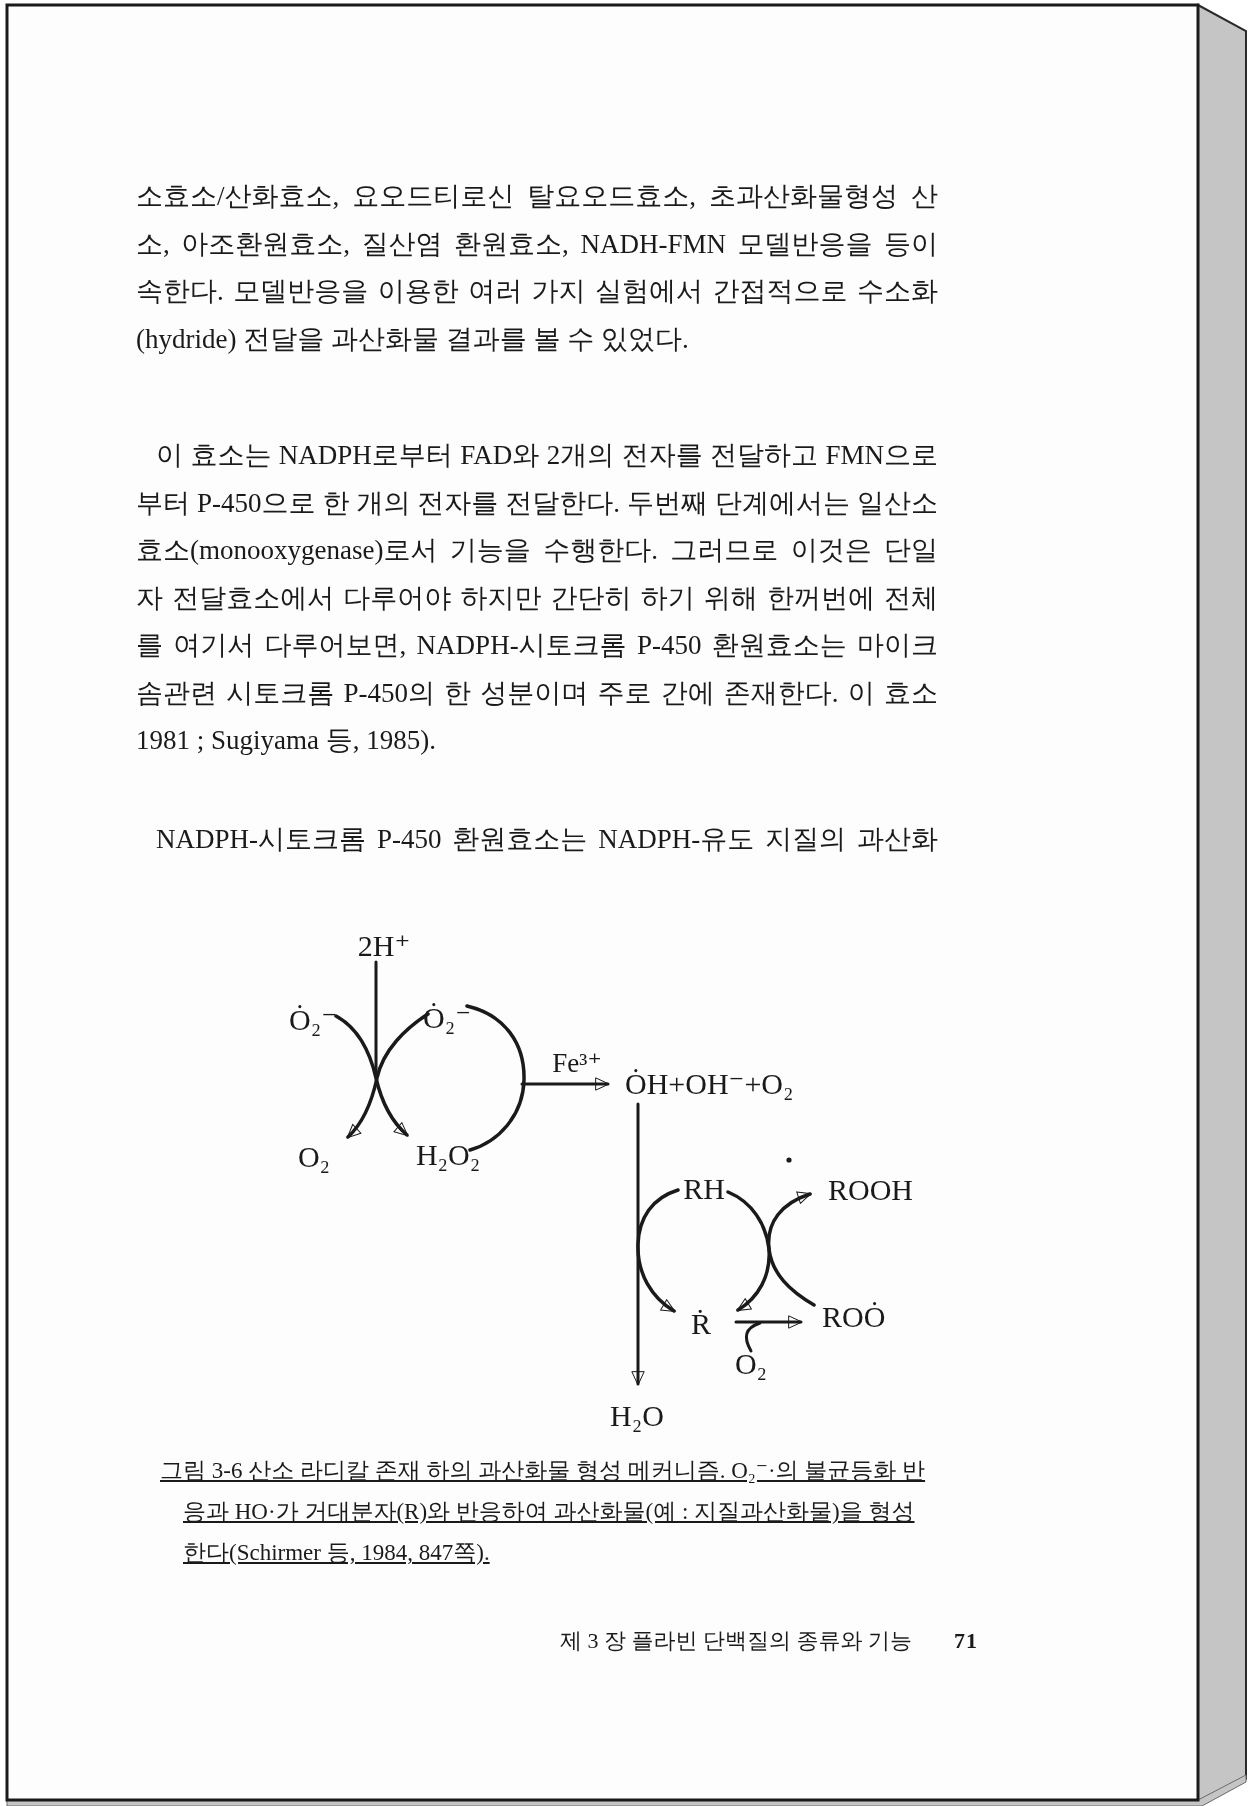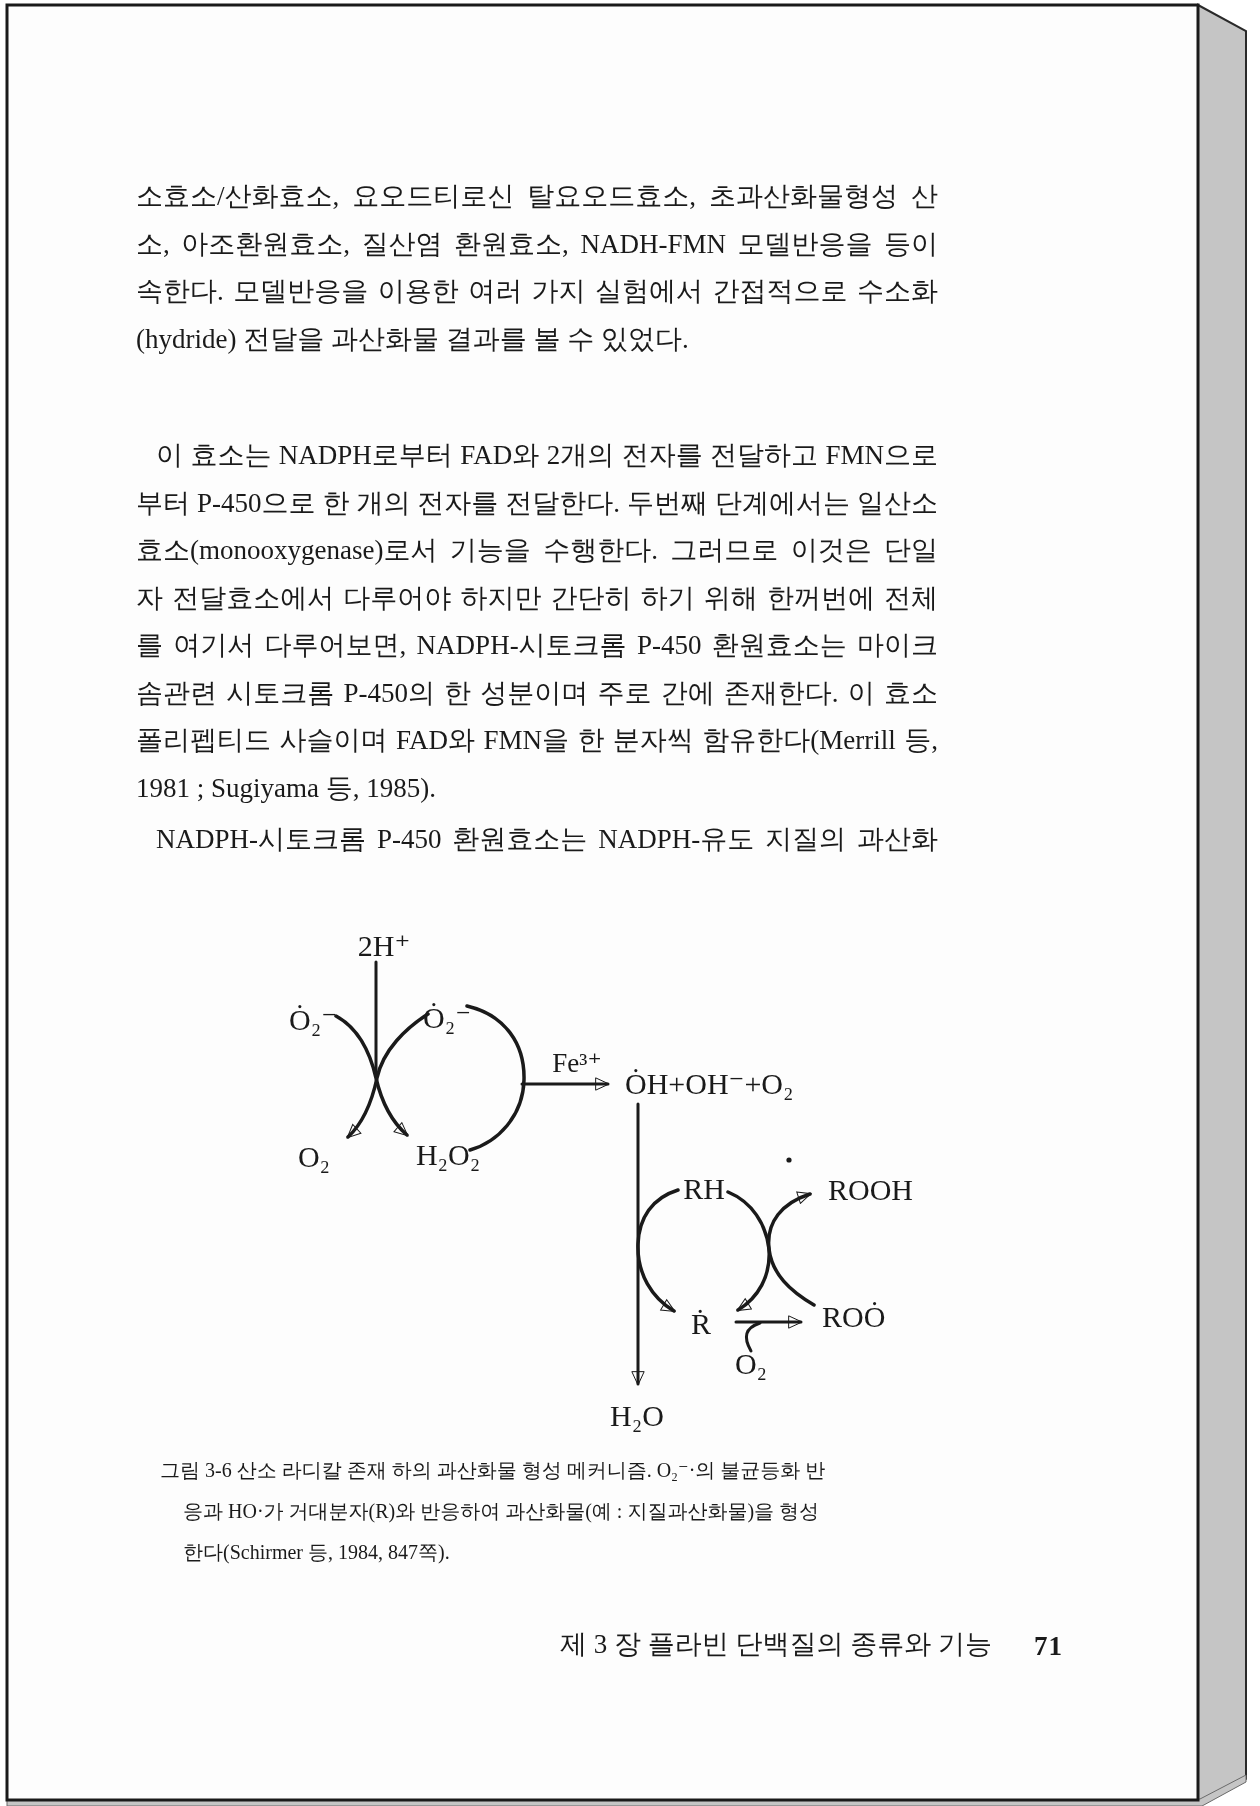--- a/index.html
+++ b/index.html
@@ -12,23 +12,23 @@
   .frame-svg{position:absolute;left:0;top:0;}
   .textblock{position:absolute;left:136px;width:802px;font-size:27px;line-height:47.5px;}
   .tline{height:47.5px;overflow:hidden;white-space:normal;}
   .just{text-align:justify;text-align-last:justify;}
   .indent{text-indent:20px;}
   .heading{position:absolute;left:136px;top:381px;width:802px;font-size:27px;line-height:47.5px;padding-left:34px;}
   .diagram{position:absolute;left:280px;top:920px;width:700px;height:520px;}
   .diagram path, .diagram line{stroke:#1a1a1a;fill:none;stroke-linecap:round;}
   .diagram text{font-family:"Liberation Serif","DejaVu Serif",serif;font-size:30px;fill:#1a1a1a;}
   .diagram text.small{font-size:27px;}
-  .caption{position:absolute;left:160px;top:1450px;width:792px;font-size:20px;line-height:41px;}
+  .caption{position:absolute;left:160px;top:1450px;width:792px;font-size:23px;line-height:41px;text-decoration:underline;}
   .caption .cont{margin-left:23px;}
-  .footer{position:absolute;left:560px;top:1626px;font-size:27px;display:flex;align-items:flex-end;gap:42px;}
+  .footer{position:absolute;left:560px;top:1626px;font-size:22px;display:flex;align-items:center;gap:42px;}
   .footer .pageno{font-weight:bold;letter-spacing:1px;}
 </style>
 </head>
 <body>
 
 <div class="stage">
 
   <svg class="frame-svg" width="1260" height="1806" viewBox="0 0 1260 1806">
     <polygon points="1198,5 1246,31 1246,1779 1198,1803" fill="#c5c5c5" stroke="#2a2a2a" stroke-width="2"></polygon>
     <polygon points="7,1799 1200,1799 1246,1775 1246,1782 1202,1806 7,1806" fill="#c5c5c5" stroke="#6a6a6a" stroke-width="1"></polygon>
@@ -43,21 +43,20 @@
   </div>
 
 
   <div class="textblock" style="top:432px;">
     <div class="tline just indent">이 효소는 NADPH로부터 FAD와 2개의 전자를 전달하고 FMN으로</div>
     <div class="tline just">부터 P-450으로 한 개의 전자를 전달한다. 두번째 단계에서는 일산소화</div>
     <div class="tline just">효소(monooxygenase)로서 기능을 수행한다. 그러므로 이것은 단일 전</div>
     <div class="tline just">자 전달효소에서 다루어야 하지만 간단히 하기 위해 한꺼번에 전체 효소</div>
     <div class="tline just">를 여기서 다루어보면, NADPH-시토크롬 P-450 환원효소는 마이크로</div>
     <div class="tline just">솜관련 시토크롬 P-450의 한 성분이며 주로 간에 존재한다. 이 효소는</div>
-    <div class="tline just">폴리펩티드 사슬이며 FAD와 FMN을 한 분자씩 함유한다(Merrill 등,</div>
     <div class="tline">1981 ; Sugiyama 등, 1985).</div>
   </div>
 
   <div class="textblock" style="top:816px;">
     <div class="tline just indent">NADPH-시토크롬 P-450 환원효소는 NADPH-유도 지질의 과산화</div>
   </div>
 
   <svg class="diagram" viewBox="280 920 700 520">
     <defs>
       <marker id="arw" markerUnits="userSpaceOnUse" markerWidth="16" markerHeight="14" refX="13" refY="7" orient="auto">

